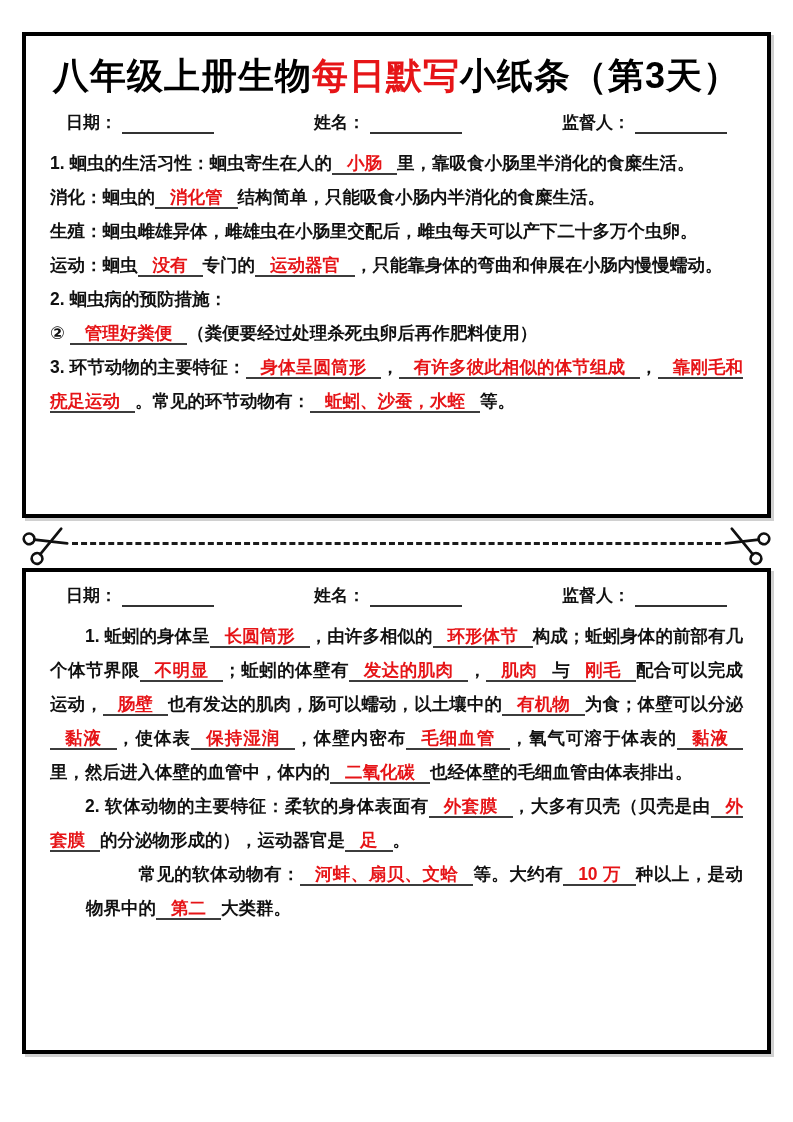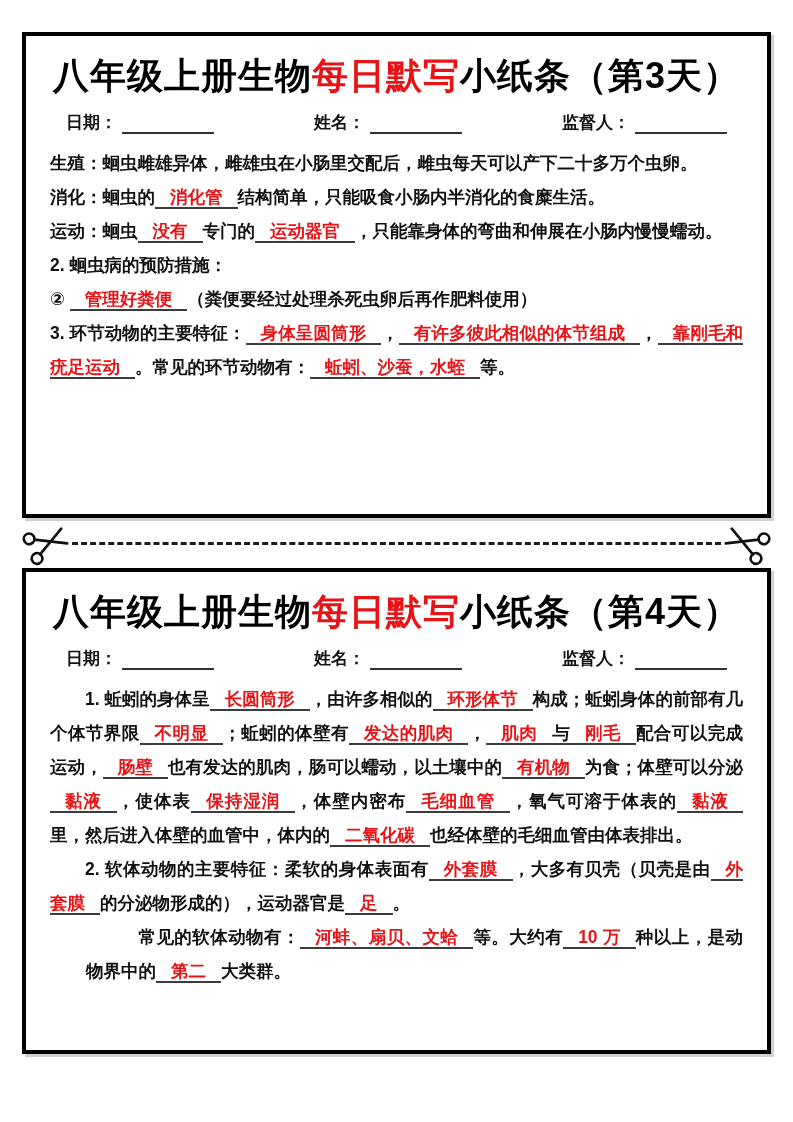--- a/index.html
+++ b/index.html
@@ -63,22 +63,23 @@
       <span class="field">
         <span>姓名：</span>
         <span class="blank"></span>
       </span>
       <span class="field">
         <span>监督人：</span>
         <span class="blank"></span>
       </span>
     </div>
     <div class="body">
+        <div class="para"><span class="seg-t">1. 蛔虫的生活习性：蛔虫寄生在人的</span><span class="seg-a">小肠</span><span class="seg-t">里，靠吸食小肠里半消化的食糜生活。</span></div>
+        <div class="para"><span class="seg-t">消化：蛔虫的</span><span class="seg-a">消化管</span><span class="seg-t">结构简单，只能吸食小肠内半消化的食糜生活。</span></div>
         <div class="para"><span class="seg-t">生殖：蛔虫雌雄异体，雌雄虫在小肠里交配后，雌虫每天可以产下二十多万个虫卵。</span></div>
-        <div class="para"><span class="seg-t">消化：蛔虫的</span><span class="seg-a">消化管</span><span class="seg-t">结构简单，只能吸食小肠内半消化的食糜生活。</span></div>
         <div class="para"><span class="seg-t">运动：蛔虫</span><span class="seg-a">没有</span><span class="seg-t">专门的</span><span class="seg-a">运动器官</span><span class="seg-t">，只能靠身体的弯曲和伸展在小肠内慢慢蠕动。</span></div>
         <div class="para"><span class="seg-t">2. 蛔虫病的预防措施：</span></div>
         <div class="para"><span class="seg-t">② </span><span class="seg-a">管理好粪便</span><span class="seg-t">（粪便要经过处理杀死虫卵后再作肥料使用）</span></div>
         <div class="para"><span class="seg-t">3. 环节动物的主要特征：</span><span class="seg-a">身体呈圆筒形</span><span class="seg-t">，</span><span class="seg-a">有许多彼此相似的体节组成</span><span class="seg-t">，</span><span class="seg-a">靠刚毛和疣足运动</span><span class="seg-t">。常见的环节动物有：</span><span class="seg-a">蚯蚓、沙蚕，水蛭</span><span class="seg-t">等。</span></div>
       </div>
   </div>
 
   <div class="cut">
     <svg class="scissors left" viewBox="0 0 52 44">
       <g fill="#fff" stroke="#111" stroke-width="3" stroke-linecap="round">
@@ -93,23 +94,20 @@
       <g fill="#fff" stroke="#111" stroke-width="3" stroke-linecap="round">
         <circle cx="9" cy="10" r="6"></circle>
         <circle cx="9" cy="34" r="6"></circle>
         <path d="M14 13 L47 31" fill="none"></path>
         <path d="M14 31 L47 13" fill="none"></path>
       </g>
     </svg>
   </div>
 
   <div class="panel">
-    <div class="title">
-      <span>八年级上册生物</span><span class="red">每日默写</span><span>小纸条</span><span>（第4天）</span>
-    </div>
     <div class="fields">
       <span class="field">
         <span>日期：</span>
         <span class="blank"></span>
       </span>
       <span class="field">
         <span>姓名：</span>
         <span class="blank"></span>
       </span>
       <span class="field">

